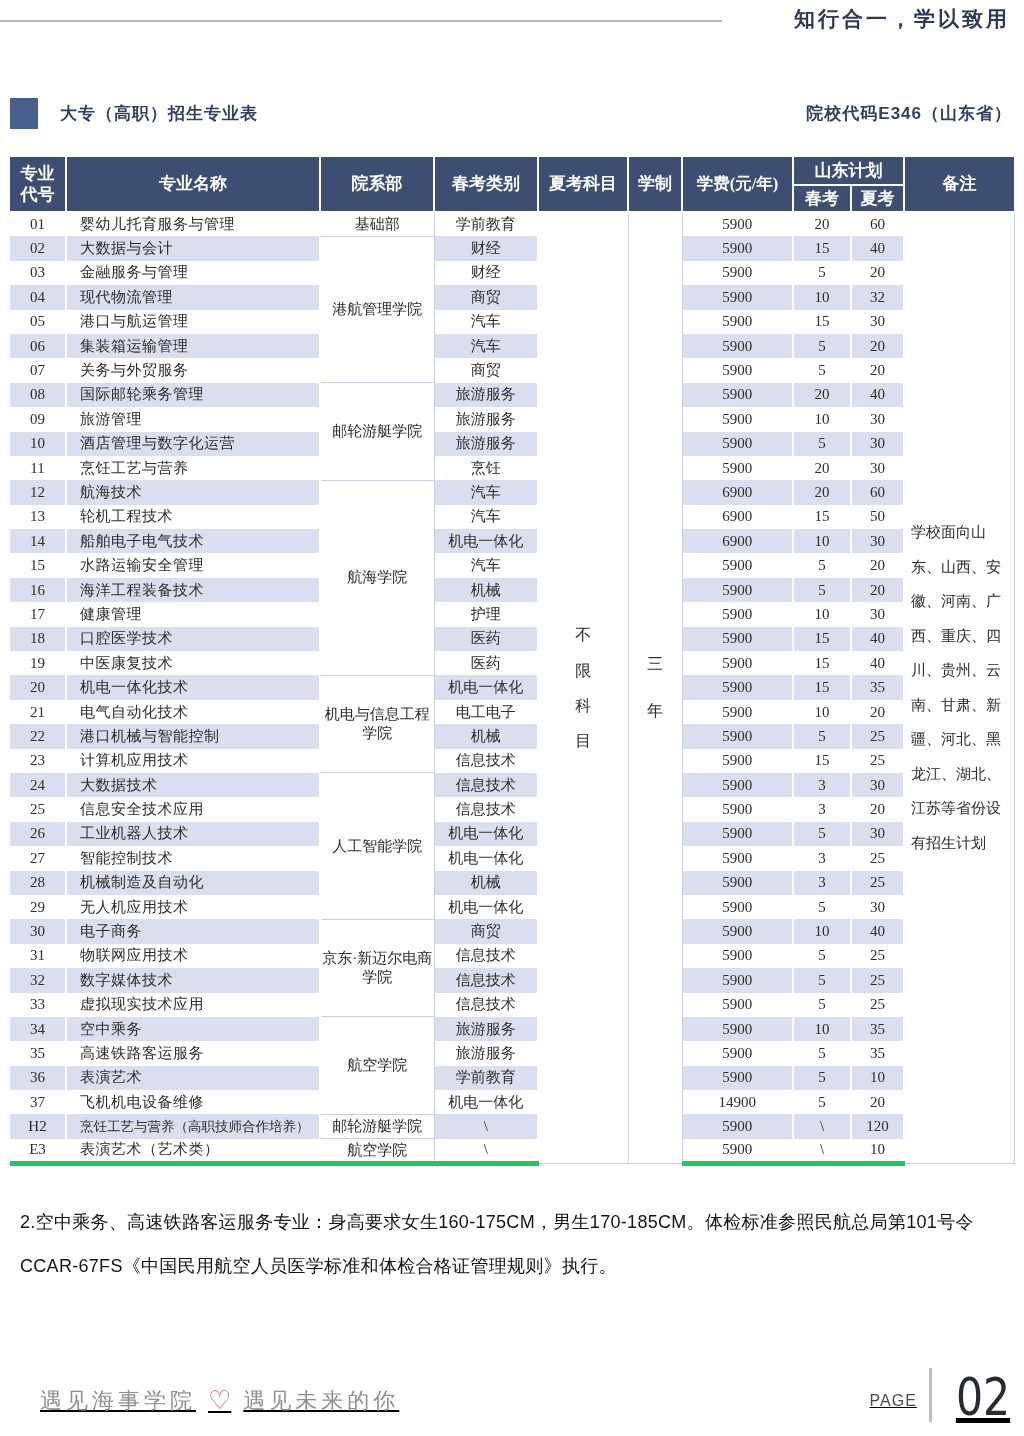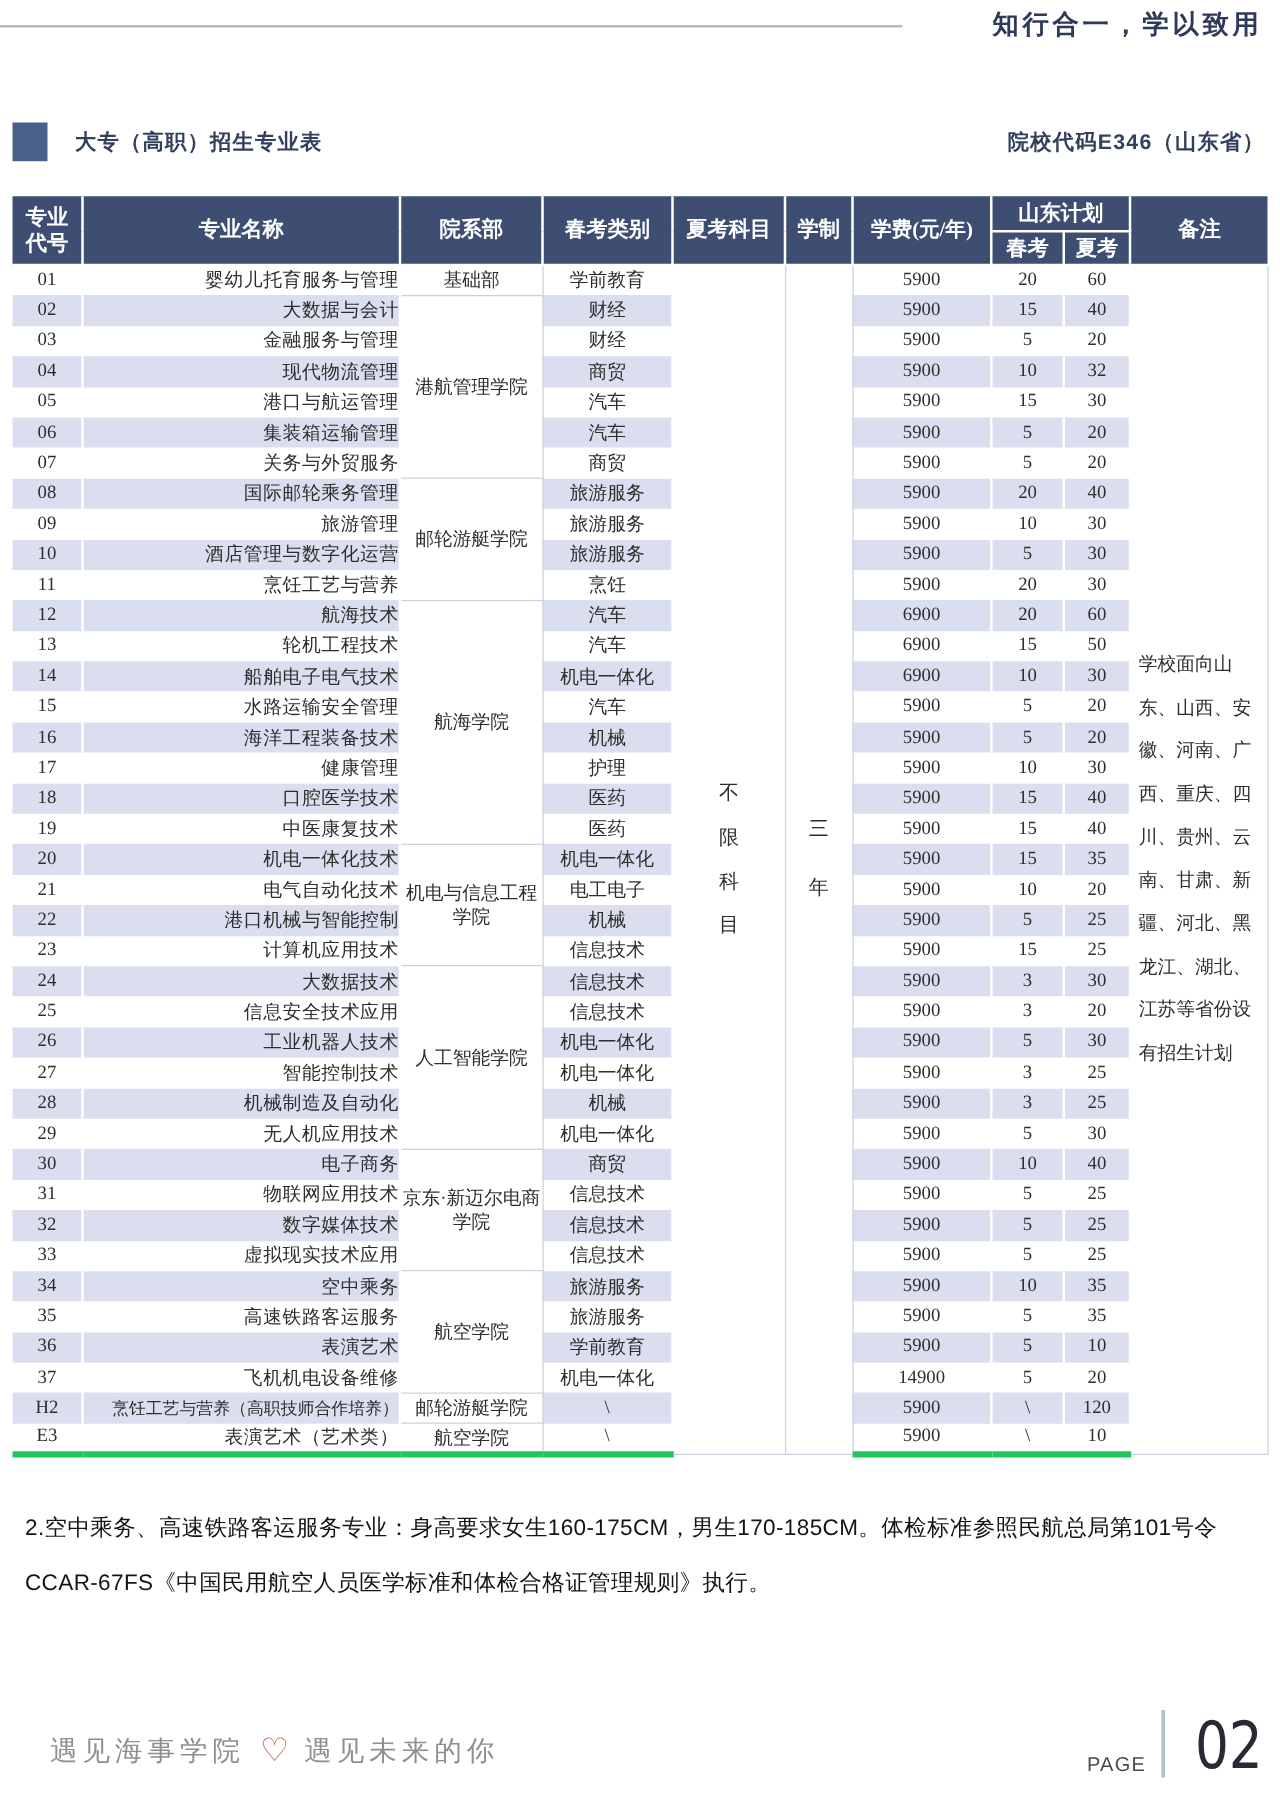--- a/index.html
+++ b/index.html
@@ -76,21 +76,21 @@
     color: #2d2d2d;
     text-align: center;
     vertical-align: middle;
     padding: 0;
   }
   tbody tr.stripe td { background: #dbdeee; }
   td.col-code, td.col-name, td.col-cat, td.col-fee, td.col-spring, td.col-summer {
     border-right: 2px solid #ffffff;
   }
   td.col-name {
-    text-align: right;
+    text-align: left;
     padding-left: 13px;
     letter-spacing: 0.5px;
   }
   td.col-name.tight { font-size: 13.5px; letter-spacing: 0; }
   td.merged {
     background: #ffffff !important;
     border: 1px solid #ccd1e0;
   }
   td.col-subj, td.col-dur { vertical-align: middle; }
   .vchar { font-size: 16px; line-height: 2.2; color: #2d2d2d; }
@@ -114,41 +114,42 @@
     letter-spacing: 0.3px;
   }
   .note-2 { padding-left: 10px; }
 
   .footer {
     position: absolute;
     left: 40px; right: 14px; bottom: 14px;
     display: flex;
     align-items: flex-end;
     justify-content: space-between;
+    text-decoration: underline;
   }
   .footer-left {
     display: flex;
     align-items: center;
     font-size: 22px;
     color: #8f8f8f;
     letter-spacing: 4px;
     padding-bottom: 6px;
   }
   .heart-icon {
     color: #c96a5e;
     font-size: 26px;
     margin: 0 12px;
     letter-spacing: 0;
   }
   .page-group { display: flex; align-items: flex-end; }
   .page-label {
     font-size: 16px;
     color: #4a4a4a;
     letter-spacing: 1px;
-    margin-bottom: 0;
+    margin-bottom: 12px;
   }
   .page-bar {
     width: 3px; height: 54px;
     background: #b7c1cd;
     margin: 0 12px;
   }
   .page-number {
     font-size: 52px;
     line-height: 0.95;
     color: #272c34;

